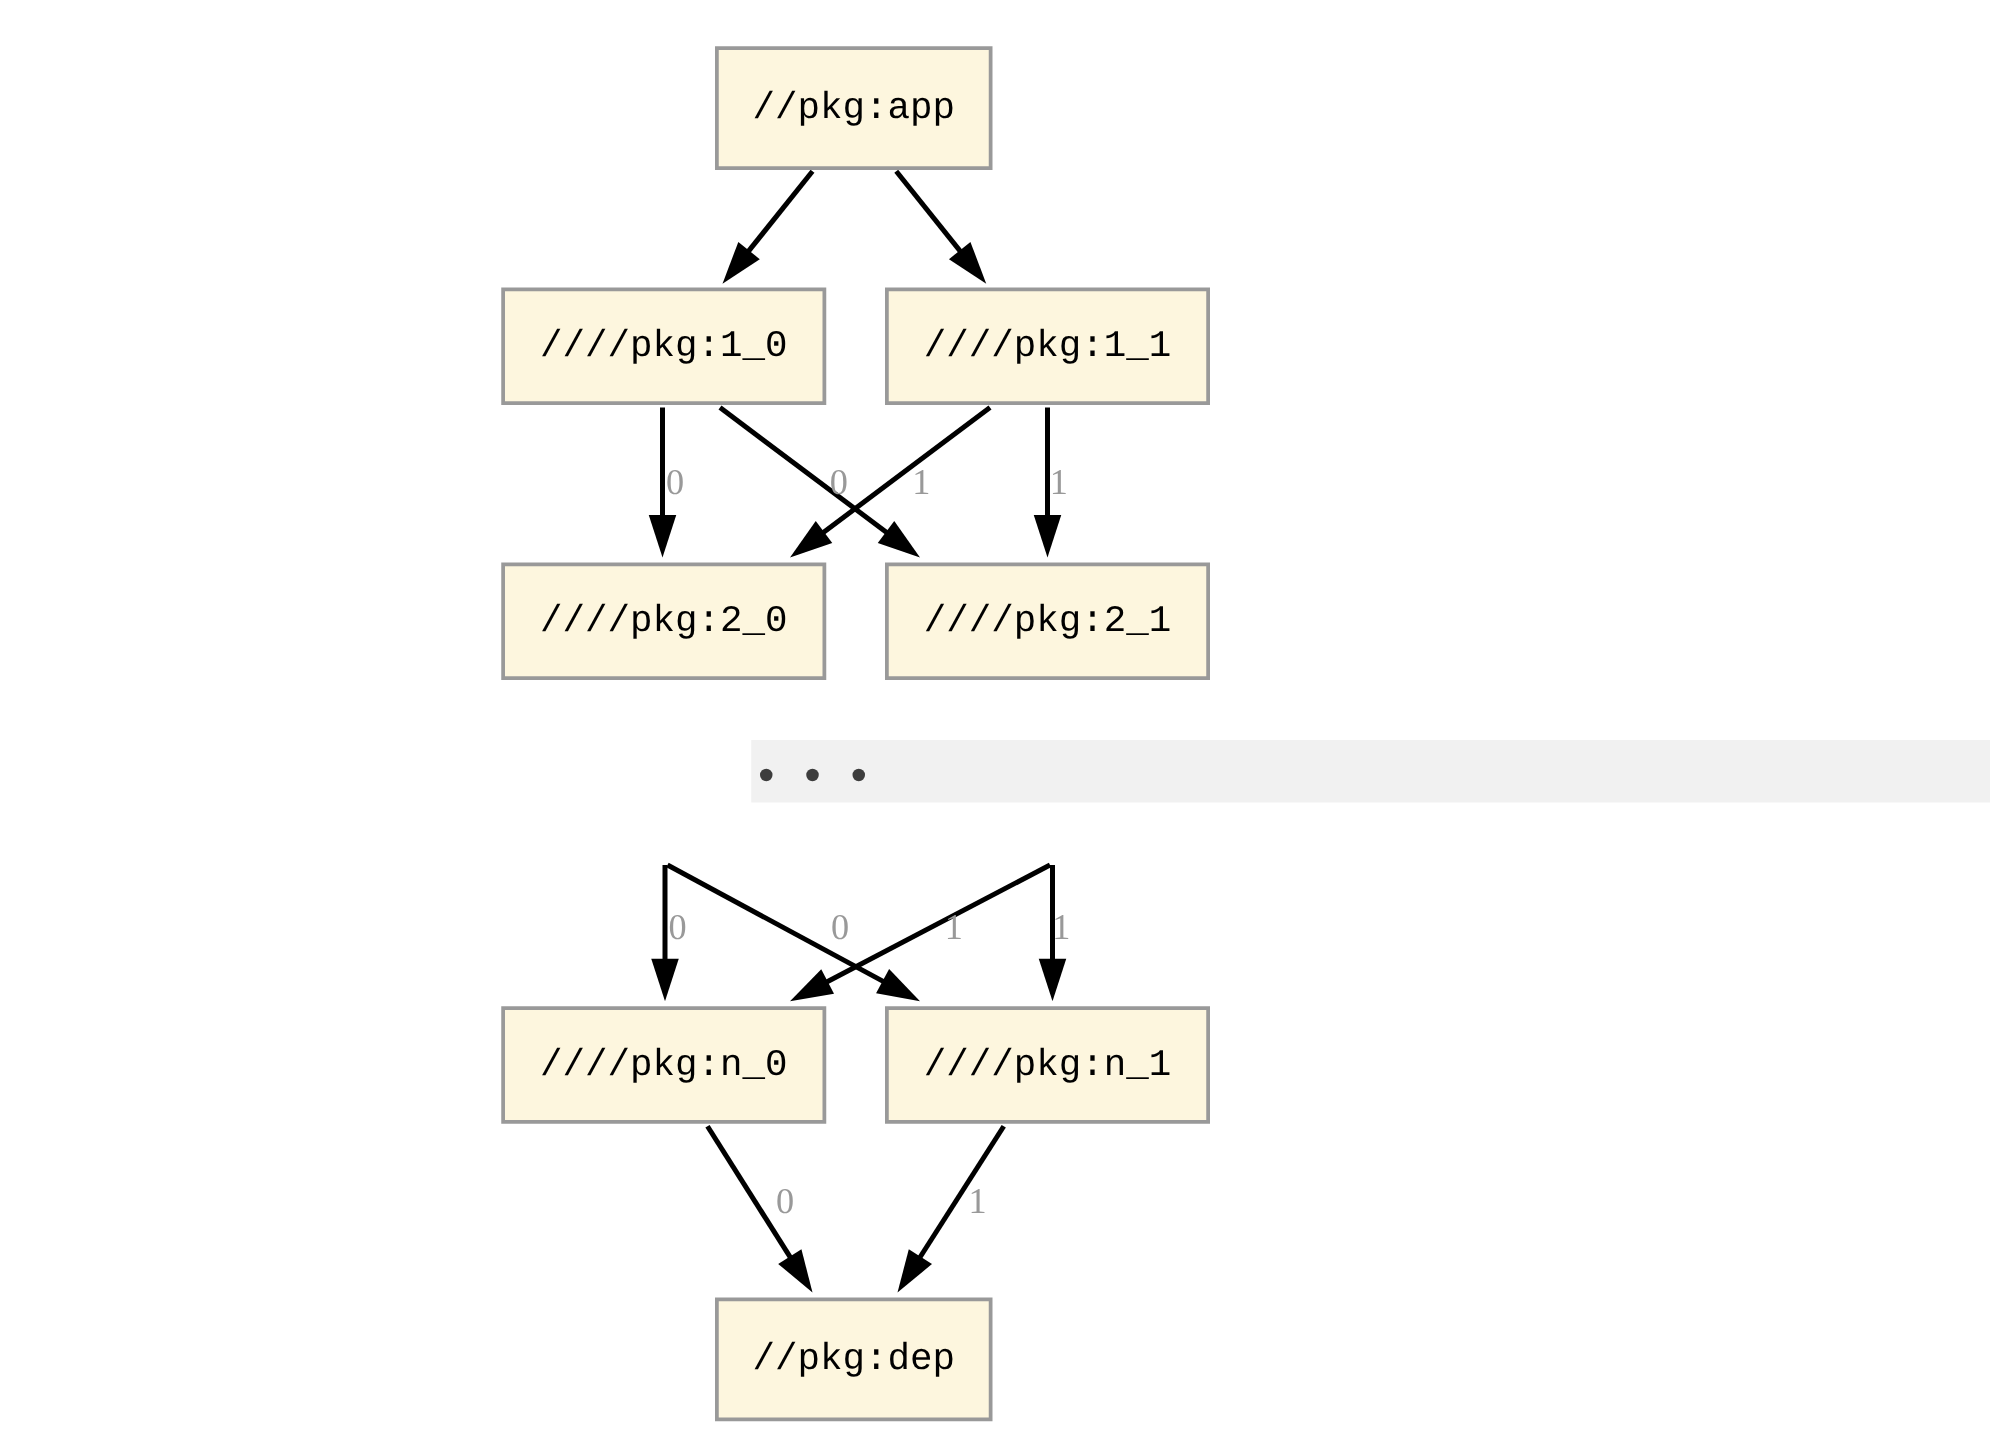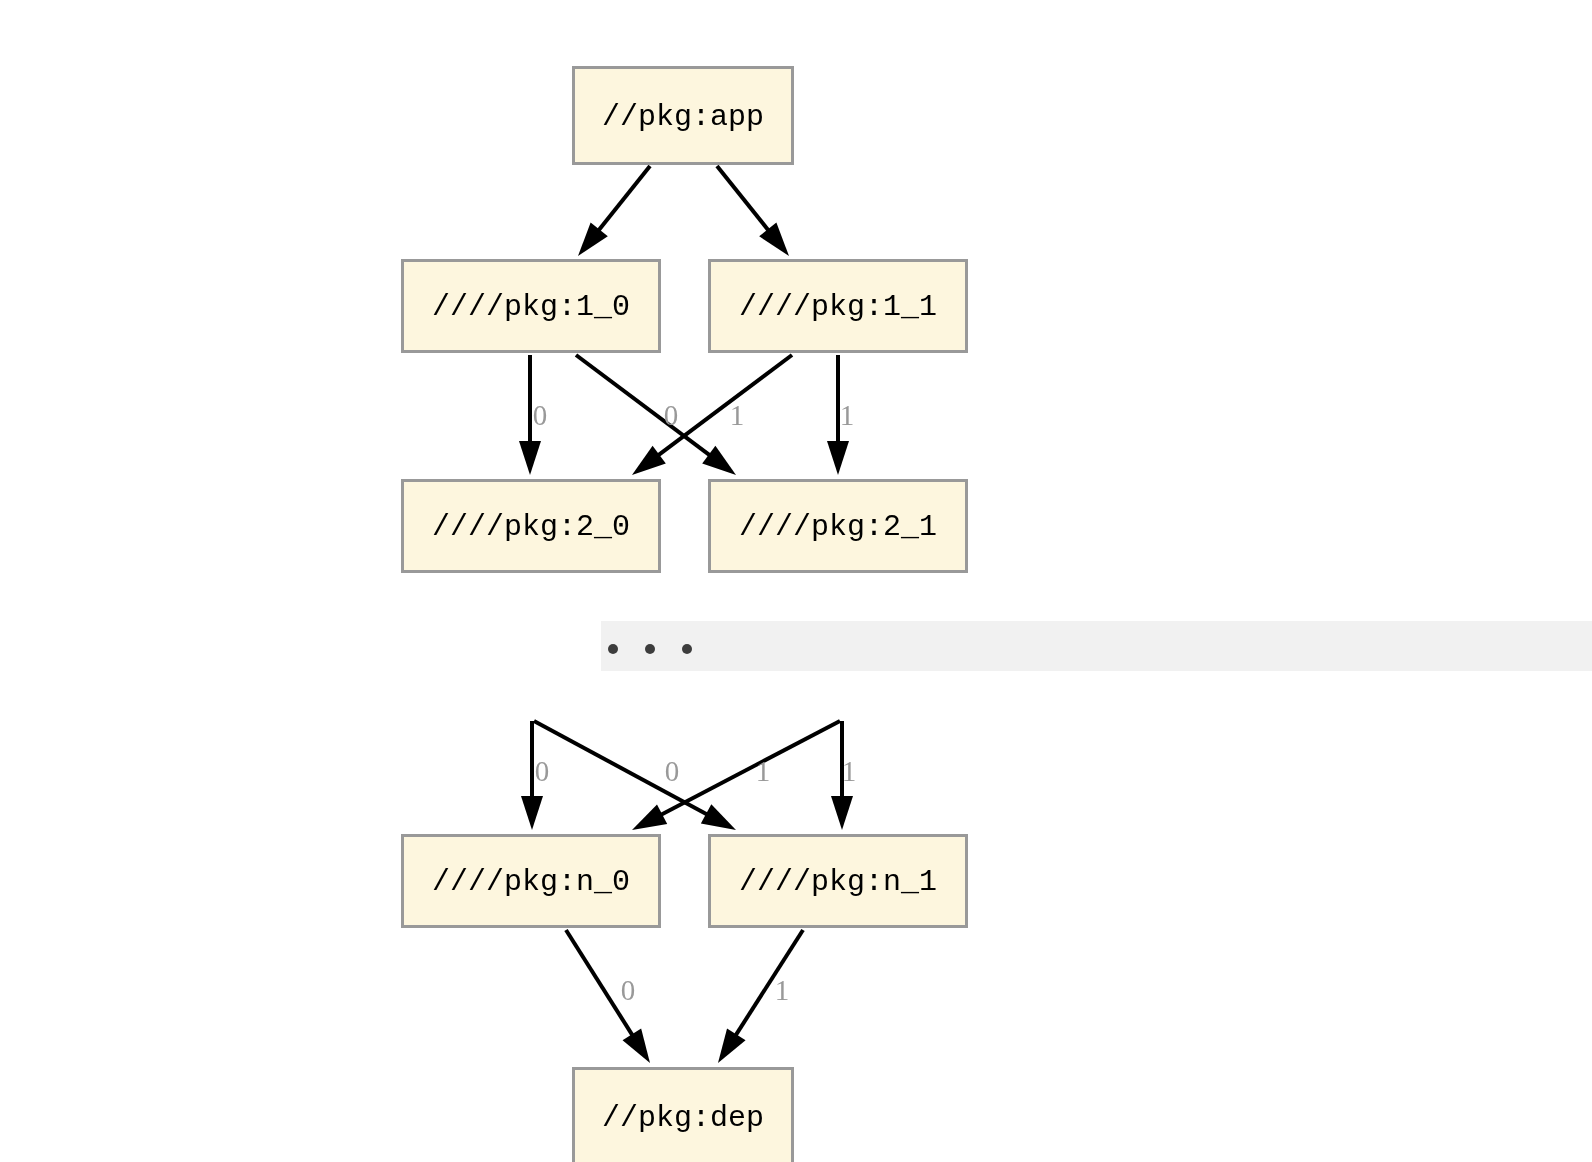--- a/index.html
+++ b/index.html
@@ -13,21 +13,20 @@
     font-family: "Liberation Mono", "DejaVu Sans Mono", monospace;
     overflow: hidden;
     position: relative;
   }
   #graph-root {
     position: absolute;
     left: 0;
     top: 0;
     width: 1592px;
     height: 906px;
-    margin-top: 29px;
   }
   .node-rect {
     fill: #fdf6de;
     stroke: #999999;
     stroke-width: 3;
   }
   .node-label {
     font-family: "Liberation Mono", "DejaVu Sans Mono", monospace;
     font-size: 30px;
     fill: #000000;

